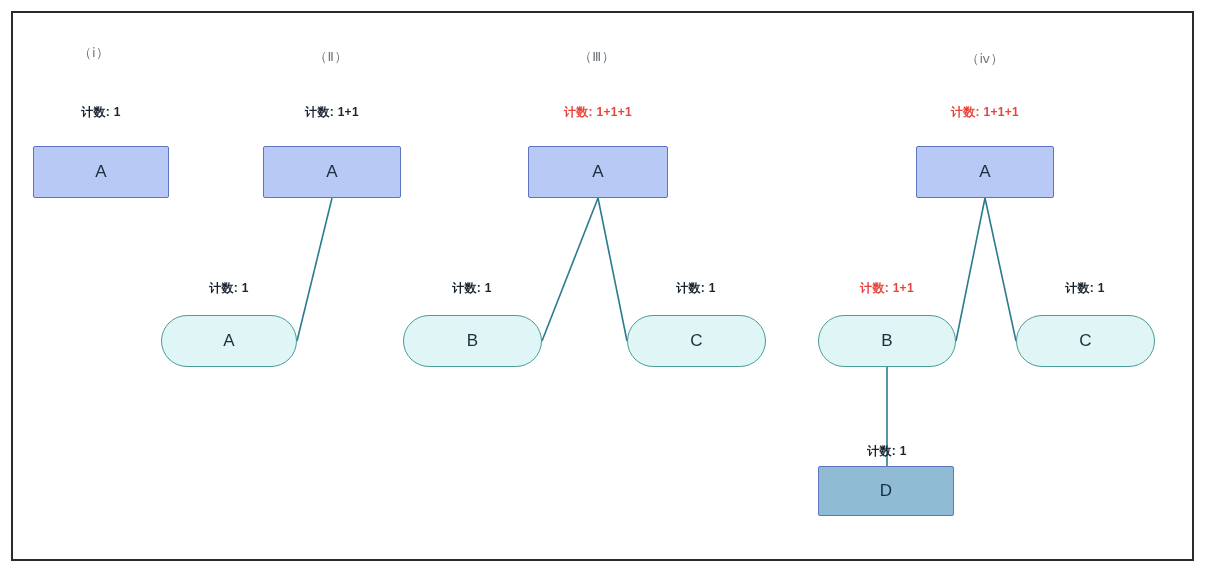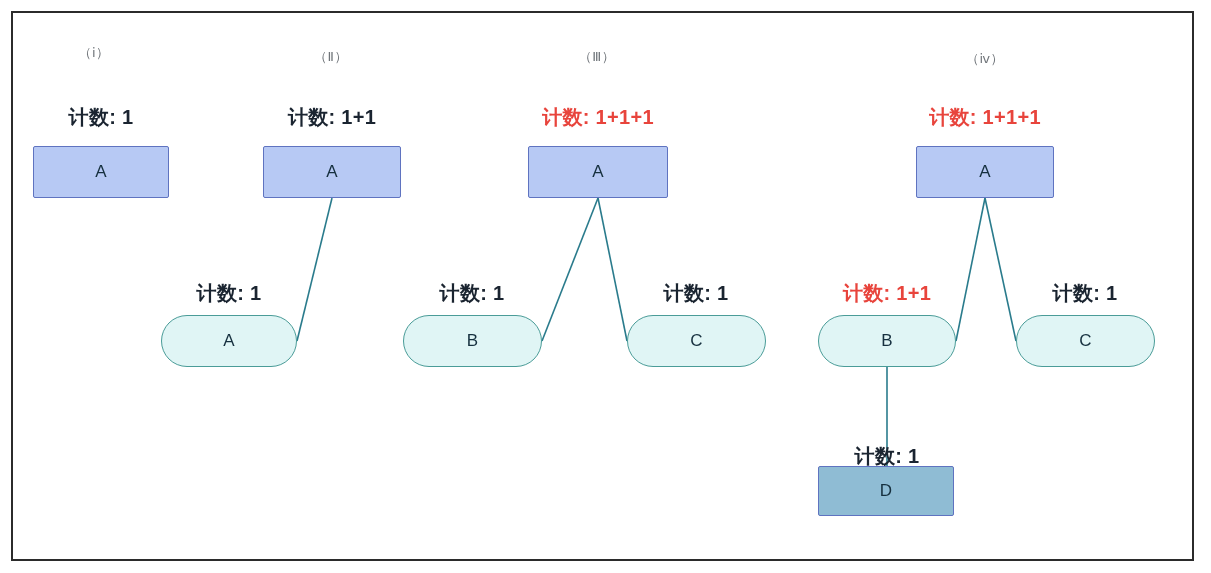--- a/index.html
+++ b/index.html
@@ -40,21 +40,21 @@
     font-size: 13px;
     color: #6f7479;
     letter-spacing: 0.5px;
     white-space: nowrap;
     transform: translateX(-50%);
   }
 
   
   .count-label {
     position: absolute;
-    font-size: 20px;
+    font-size: 12px;
     font-weight: bold;
     white-space: nowrap;
     transform: translateX(-50%);
     letter-spacing: 0.3px;
   }
   .count-label.normal { color: #1a2430; }
   .count-label.highlight { color: #e8443c; }
 
   
   .node {

